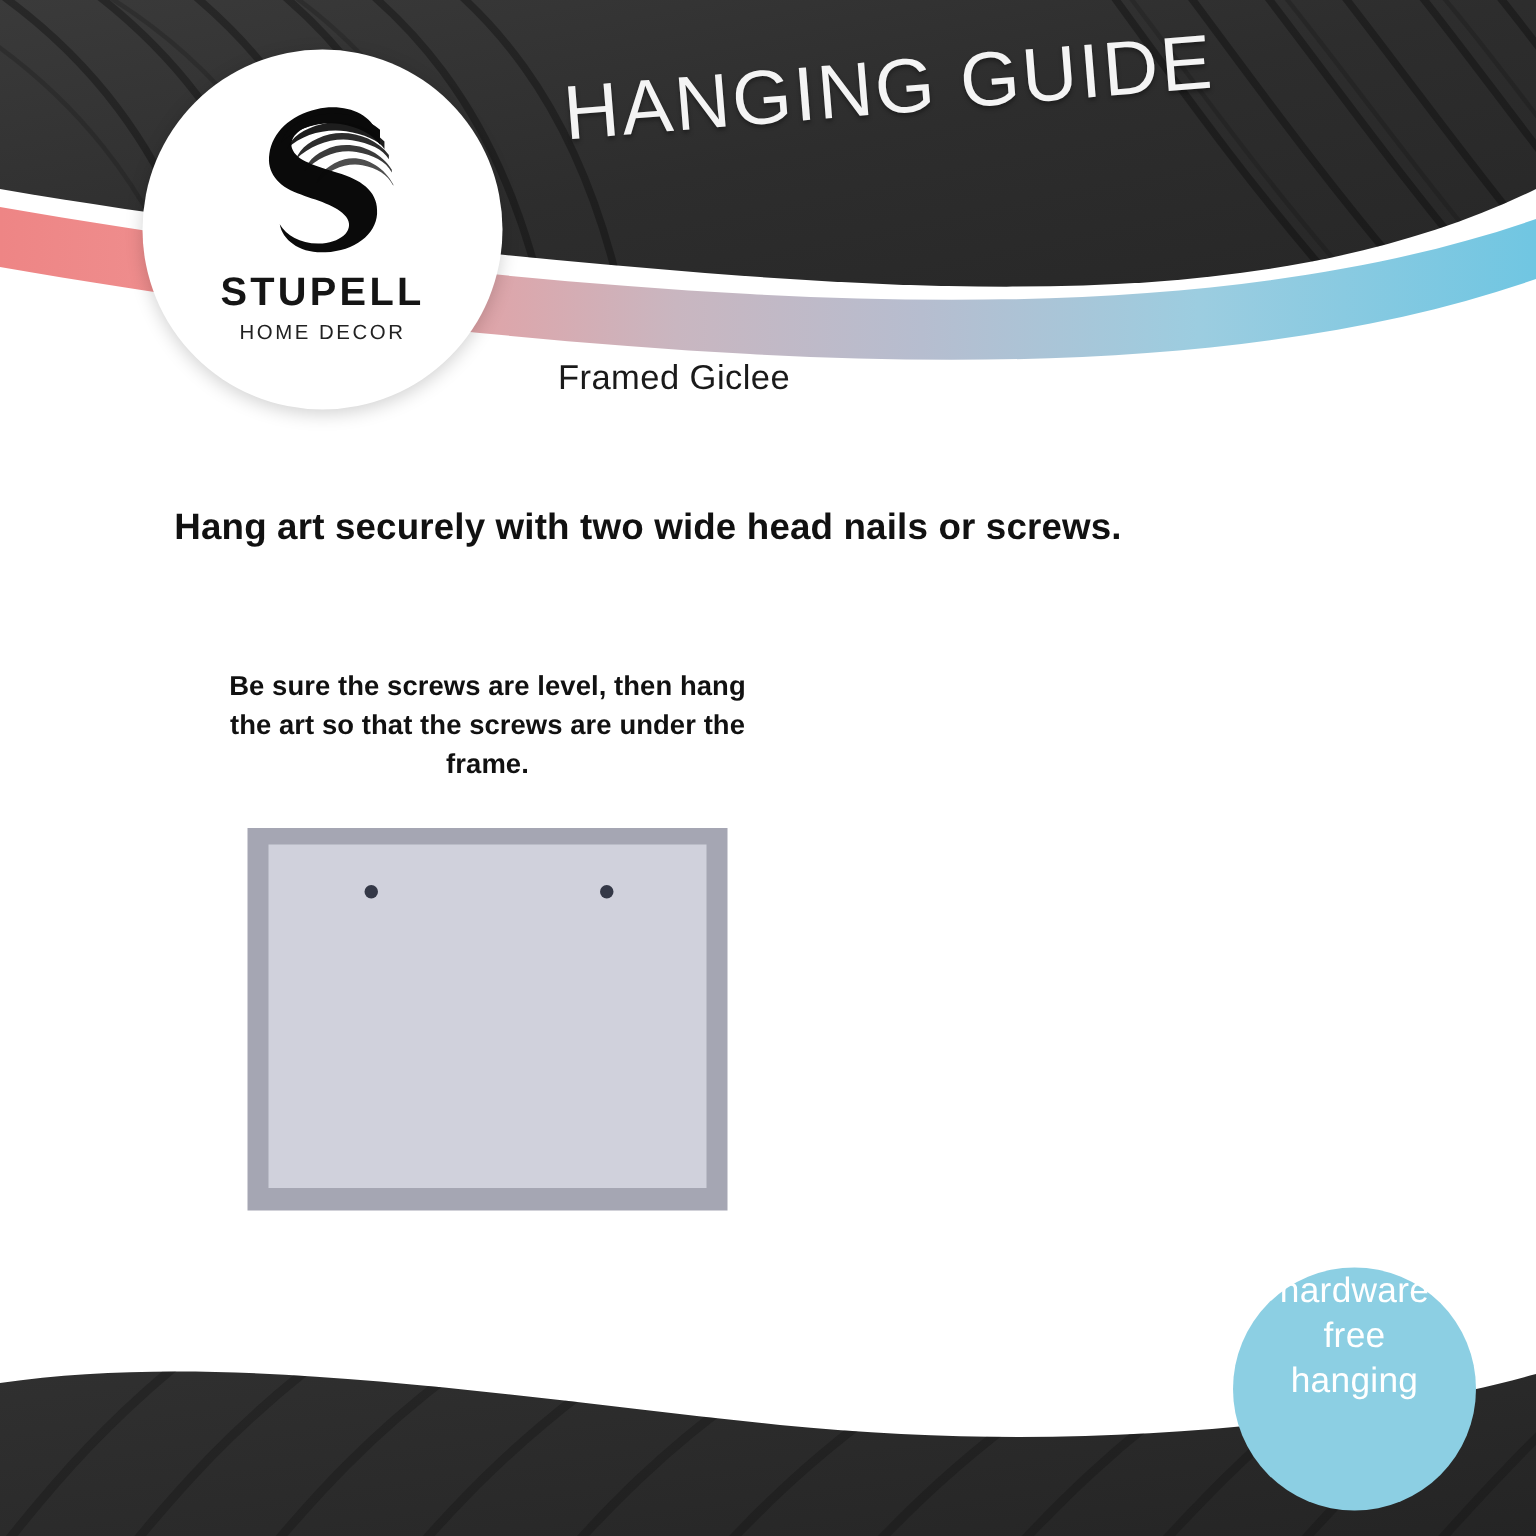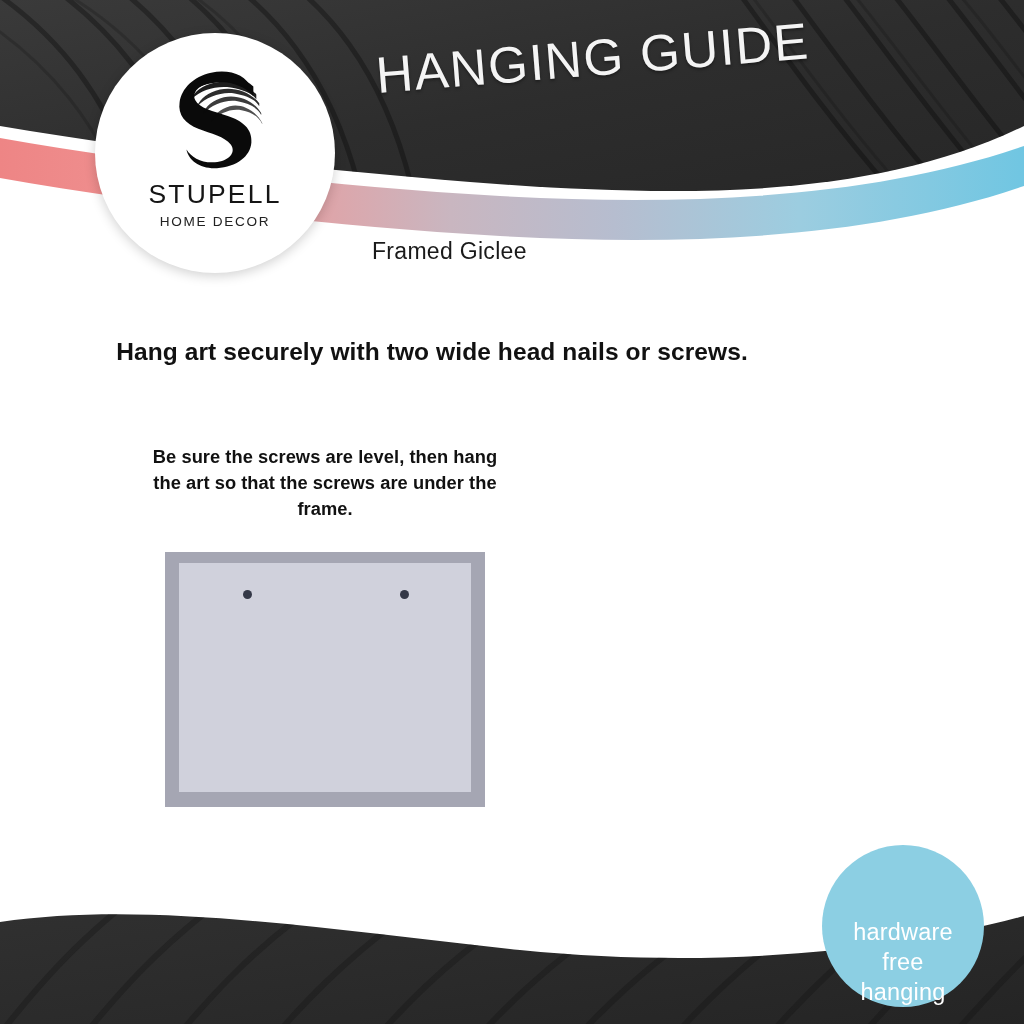--- a/index.html
+++ b/index.html
@@ -52,21 +52,21 @@
   #logo-mark {
     margin-top: 26px;
     width: 118px;
     height: 118px;
   }
   #logo-wordmark {
     margin-top: 4px;
     font-size: 26.5px;
     letter-spacing: 2.2px;
     color: #151515;
-    font-weight: 400;
+    font-weight: 700;
     line-height: 1;
   }
   #logo-subwordmark {
     margin-top: 7px;
     font-size: 13.6px;
     letter-spacing: 1.7px;
     color: #222222;
     font-weight: 400;
     line-height: 1;
   }
@@ -217,21 +217,21 @@
   #hardware-badge {
     position: absolute;
     left: 822px;
     top: 845px;
     width: 162px;
     height: 162px;
     border-radius: 50%;
     background: #8ccfe3;
     z-index: 45;
     display: flex;
-    align-items: flex-end;
+    align-items: flex-start;
     justify-content: center;
     text-align: center;
   }
   #hardware-badge-text {
     color: #ffffff;
     font-size: 23.5px;
     line-height: 30px;
     font-weight: 400;
     letter-spacing: 0.2px;
     white-space: pre-line;

